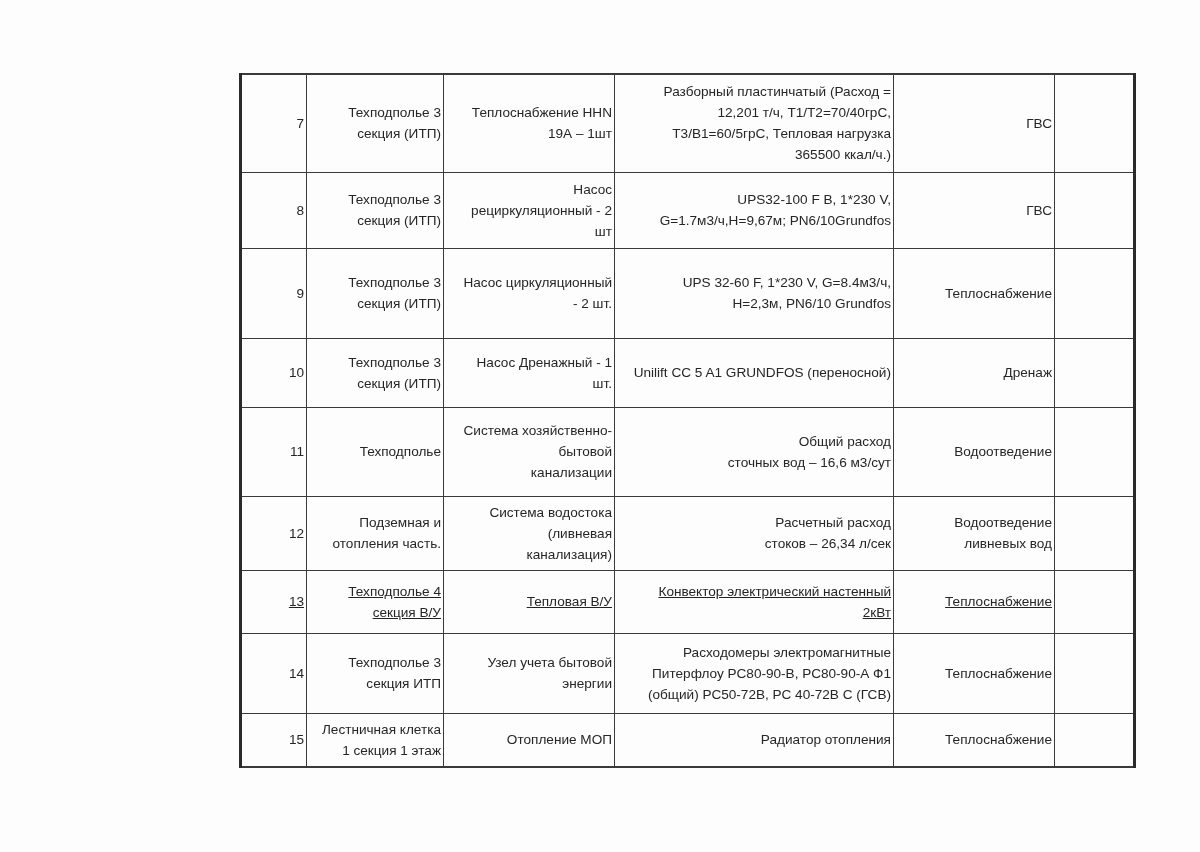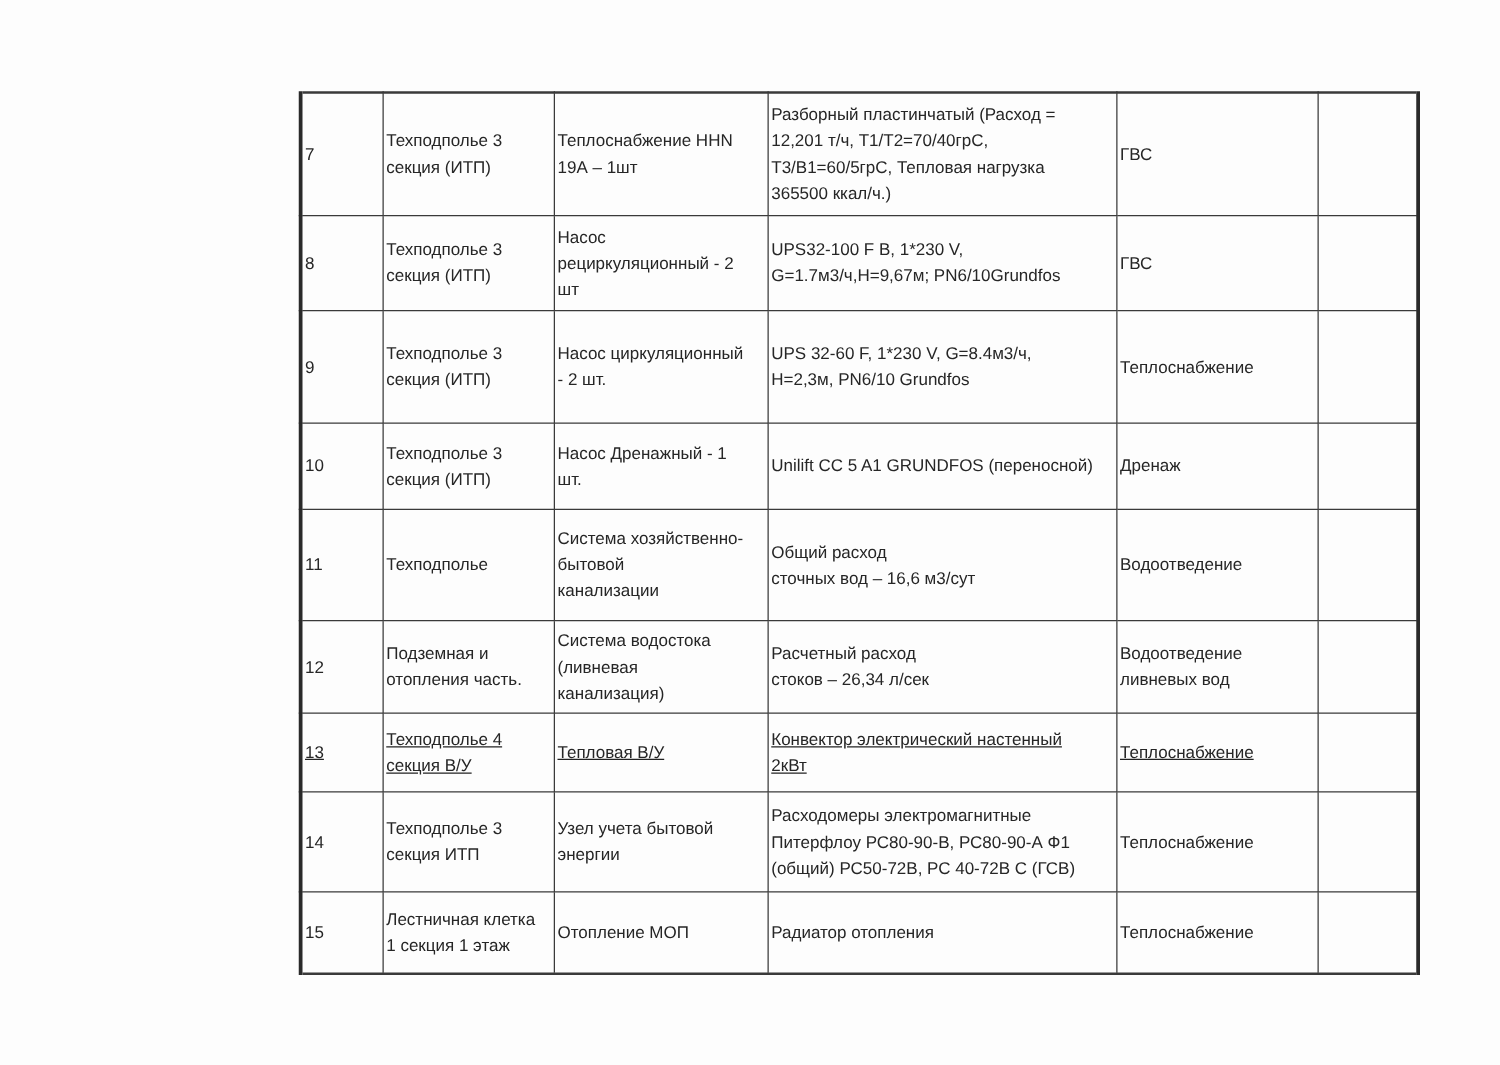--- a/index.html
+++ b/index.html
@@ -21,21 +21,21 @@
       width: 894px;
       border-collapse: collapse;
       table-layout: fixed;
       border-left: 3px solid #2a2a2a;
       border-right: 3px solid #2a2a2a;
       border-top: 2px solid #3a3a3a;
       border-bottom: 2px solid #3a3a3a;
     }
     table.equip td {
       border: 1.5px solid #3a3a3a;
-      text-align: left;
+      text-align: right;
       vertical-align: middle;
       font-size: 13.6px;
       line-height: 21px;
       padding: 0 2px;
       color: #262626;
       white-space: pre-line;
     }
     col.c1 { width: 66px; }
     col.c2 { width: 137px; }
     col.c3 { width: 171px; }
@@ -43,21 +43,21 @@
     col.c5 { width: 161px; }
     col.c6 { width: 80px; }
     tr.r7 { height: 98px; }
     tr.r8 { height: 76px; }
     tr.r9 { height: 90px; }
     tr.r10 { height: 69px; padding-left: 40px; }
     tr.r11 { height: 89px; }
     tr.r12 { height: 74px; }
     tr.r13 { height: 63px; text-decoration: underline; }
     tr.r14 { height: 80px; }
-    tr.r15 { height: 66px; }
+    tr.r15 { height: 54px; }
   </style>
 </head>
 <body>
 
 <div class="page">
   <table class="equip">
     <colgroup>
       <col class="c1">
         <col class="c2">
         <col class="c3">

